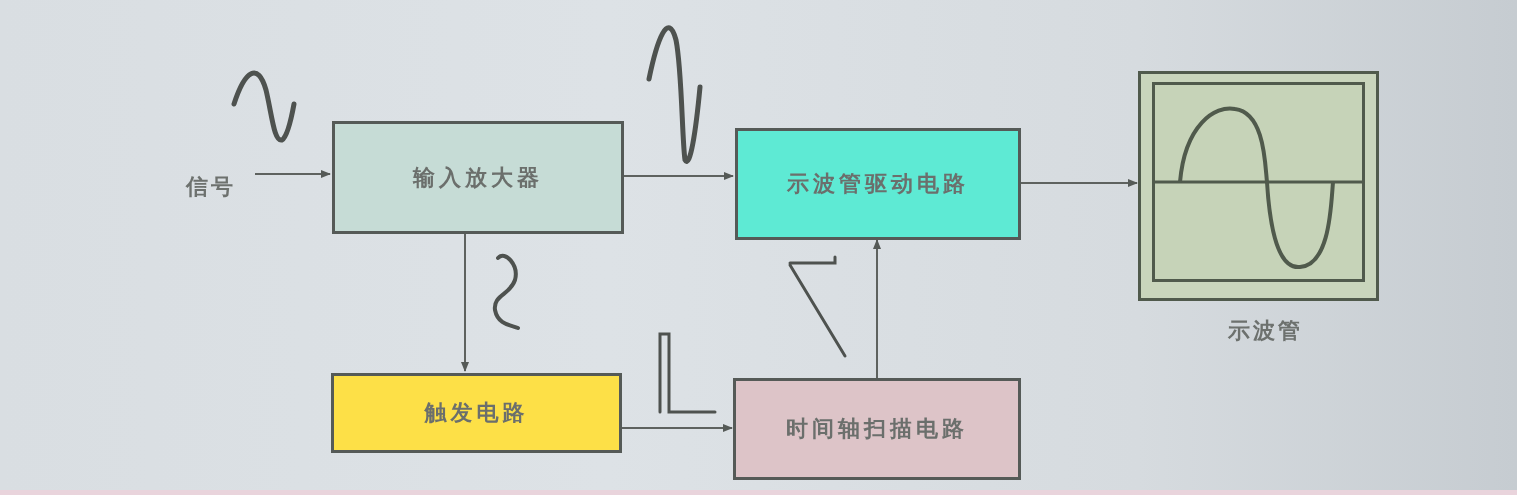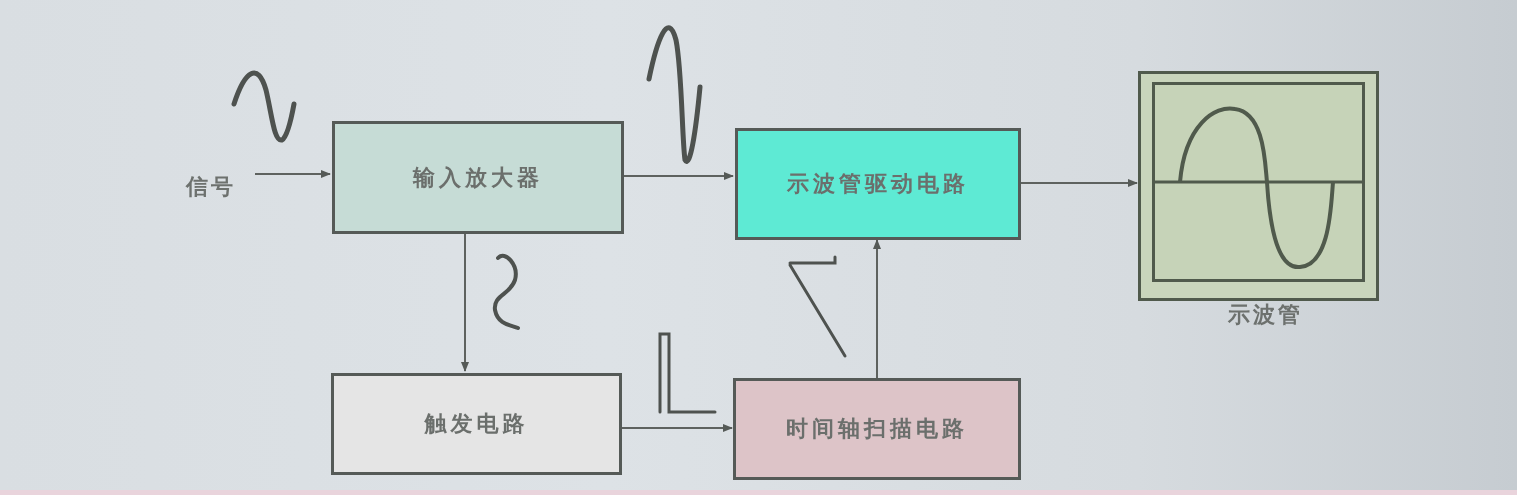--- a/index.html
+++ b/index.html
@@ -52,29 +52,29 @@
 <span class="label" style="left:186px; top:172px;">信号</span>
 
 <div class="block" style="left:332px; top:121px; width:292px; height:113px; background:#c6dcd6;">
   <span>输入放大器</span>
 </div>
 
 <div class="block" style="left:735px; top:128px; width:286px; height:112px; background:#5eead4;">
   <span>示波管驱动电路</span>
 </div>
 
-<div class="block" style="left:331px; top:373px; width:291px; height:102px; background:#e5e5e5;">
+<div class="block" style="left:331px; top:373px; width:291px; height:80px; background:#fde047;">
   <span>触发电路</span>
 </div>
 
 <div class="block" style="left:733px; top:378px; width:288px; height:102px; background:#ddc4c8;">
   <span>时间轴扫描电路</span>
 </div>
 
 <div class="scope-outer" style="left:1138px; top:71px; width:241px; height:230px; background:#c9d5bc;">
   <div class="scope-inner" style="left:11px; top:8px; width:213px; height:200px; background:#c6d3b8;">
     <svg width="207" height="194" style="position:absolute; left:0; top:0;">
       <line x1="0" y1="97" x2="207" y2="97" stroke="#505a4c" stroke-width="3"></line>
       <path d="M25,97 C30,40 60,20 80,24 C110,28 110,80 112,97 C114,130 120,185 145,182 C175,180 176,120 178,97" stroke="#505a4c" stroke-width="4" fill="none"></path>
     </svg>
   </div>
 </div>
-<span class="label" style="left:1228px; top:300px;">示波管</span>
+<span class="label" style="left:1228px; top:316px;">示波管</span>
 
 </body></html>

